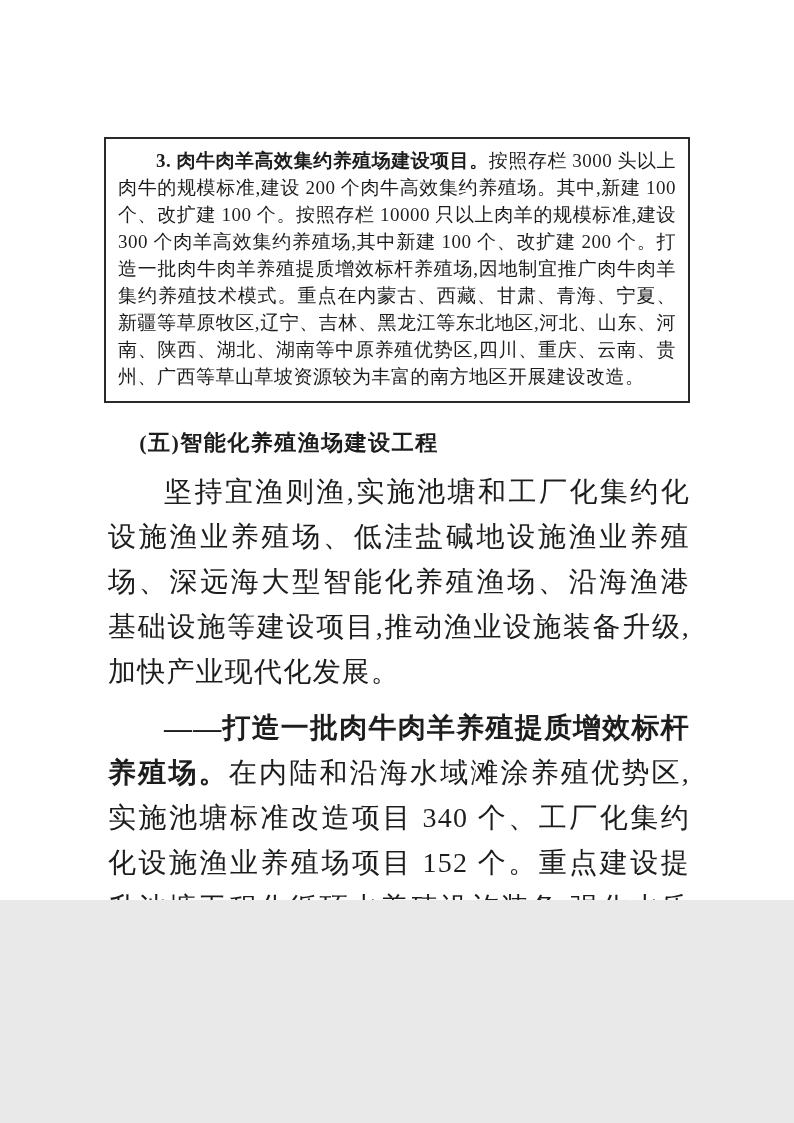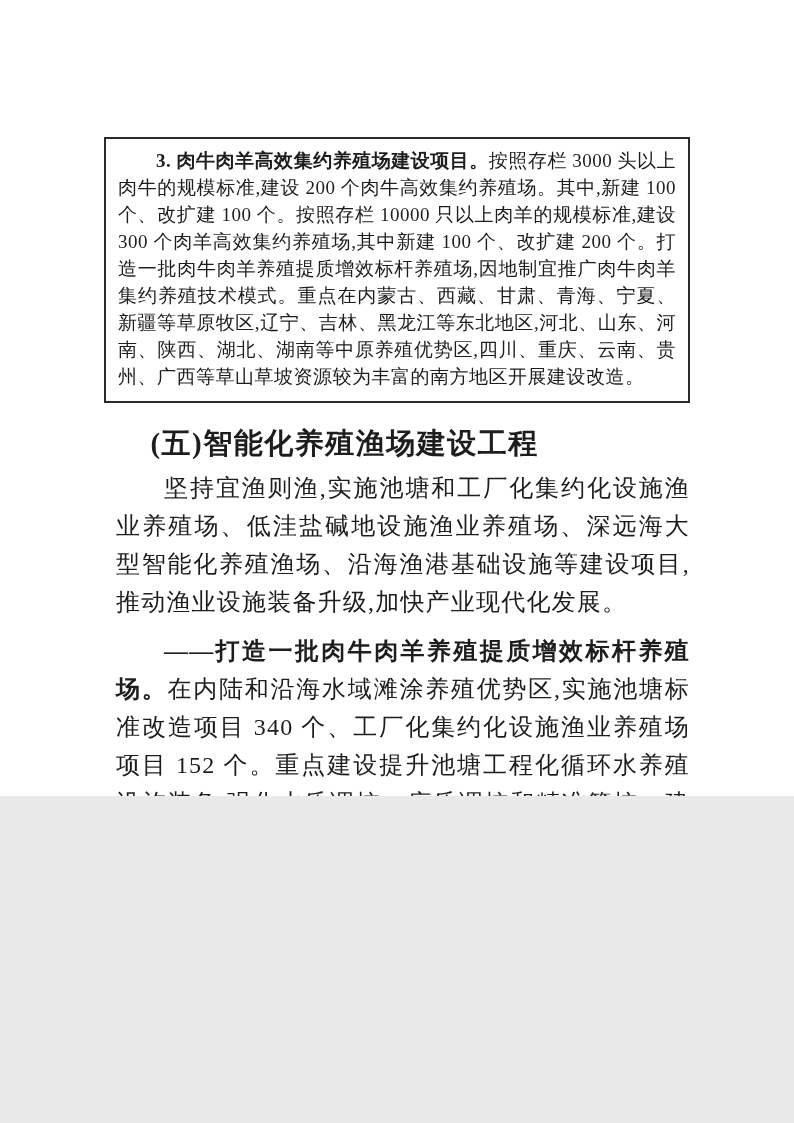--- a/index.html
+++ b/index.html
@@ -3,21 +3,21 @@
 <meta charset="utf-8">
 <style>
   html, body {
     margin: 0;
     padding: 0;
     background: #e9e9e9;
   }
   .page {
     position: relative;
     width: 794px;
-    height: 796px;
+    height: 900px;
     margin: 0 auto;
     background: #ffffff;
     box-sizing: border-box;
     padding: 137px 104px 0 104px;
     font-family: "Liberation Serif", "DejaVu Serif", serif;
     color: #1d1d1d;
     overflow: hidden;
   }
   .highlight-box {
     border: 2px solid #2a2a2a;
@@ -34,30 +34,30 @@
     text-justify: inter-character;
     letter-spacing: 0.5px;
   }
   .lead {
     font-weight: 700;
     letter-spacing: 0.5px;
   }
   .section-heading {
     margin: 25px 0 0 0;
     padding: 0;
-    font-size: 29px;
+    font-size: 22px;
     font-weight: 700;
     text-indent: 1.6em;
     letter-spacing: 1.5px;
     line-height: 30px;
   }
   .body-para {
-    margin: 11px 0 0 12px;
-    font-size: 24px;
-    line-height: 38px;
+    margin: 11px 0 0 4px;
+    font-size: 28px;
+    line-height: 45px;
     text-indent: 2em;
     text-align: justify;
     text-justify: inter-character;
     letter-spacing: 1.2px;
   }
   .body-para .lead {
     letter-spacing: 1.2px;
   }
   .page-footer {
     position: absolute;

